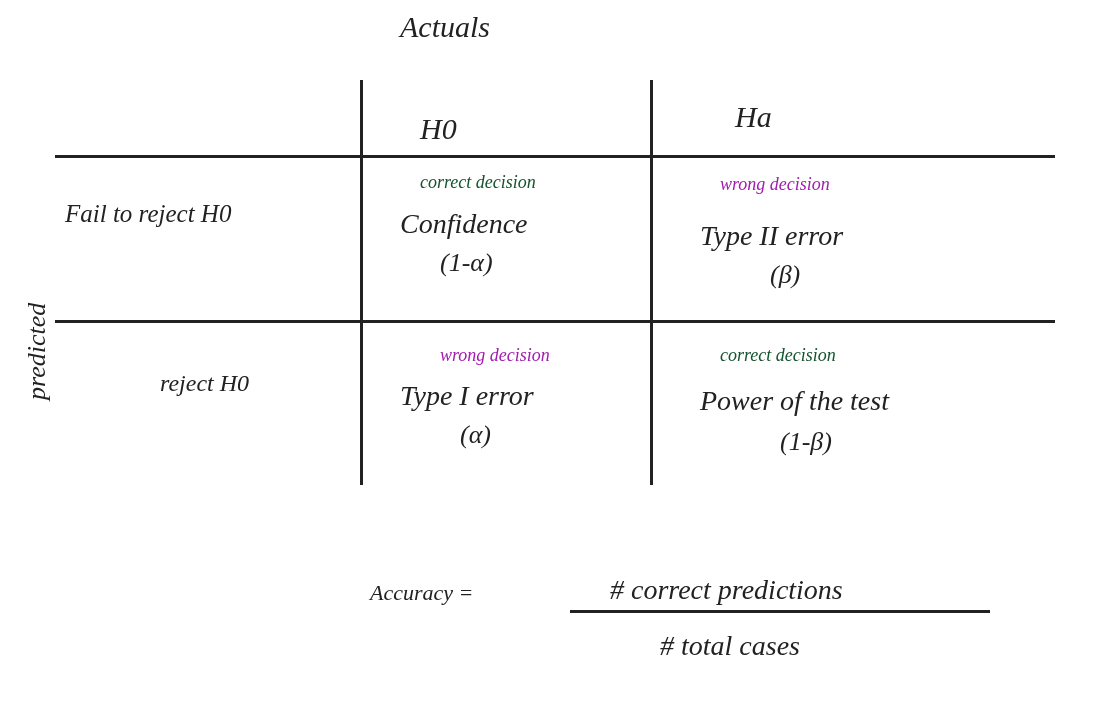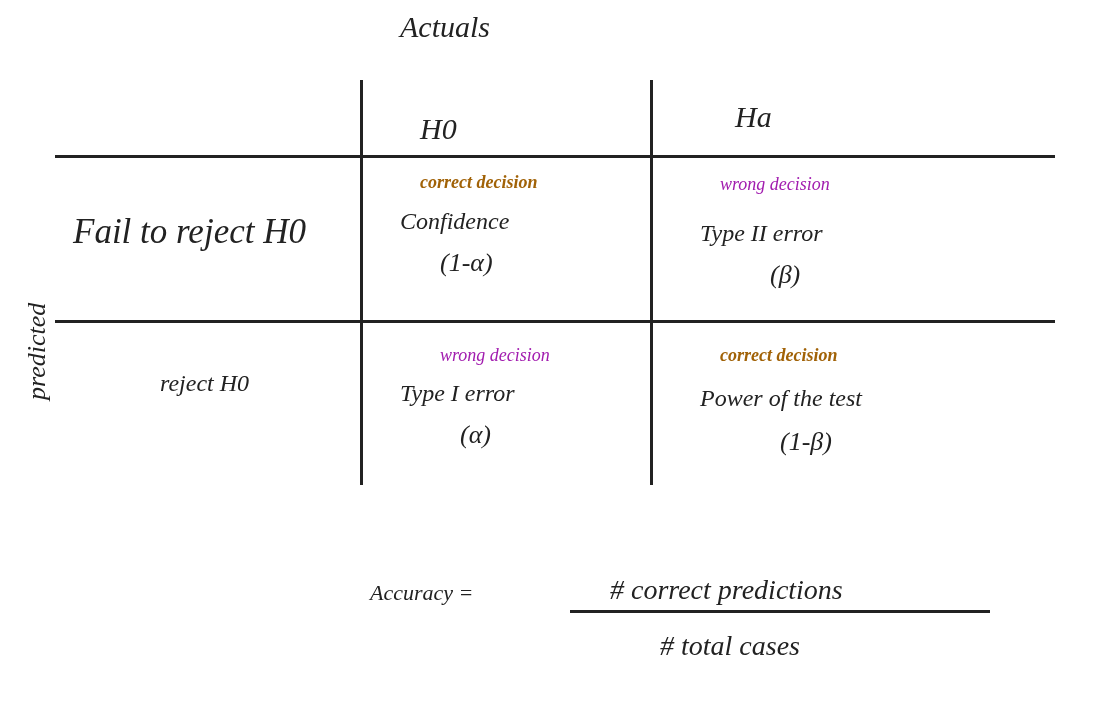--- a/index.html
+++ b/index.html
@@ -26,33 +26,33 @@
   }
   .predicted {
     font-size: 26px;
     left: 22px;
     top: 400px;
     transform-origin: left top;
     transform: rotate(-90deg);
   }
   .col-h0 { font-size: 30px; left: 420px; top: 112px; }
   .col-ha { font-size: 30px; left: 735px; top: 100px; }
-  .row-fail { font-size: 35px; left: 65px; top: 212px; margin-left: 8px; }
+  .row-fail { font-size: 25px; left: 65px; top: 200px; }
   .row-reject { font-size: 24px; left: 160px; top: 370px; }
 
   .note { font-size: 18px; }
-  .green { color: #a16207; font-weight: bold; }
+  .green { color: #14532d; }
   .red { color: #a21caf; }
 
   .note-tl { left: 420px; top: 172px; }
   .note-tr { left: 720px; top: 174px; }
   .note-bl { left: 440px; top: 345px; }
   .note-br { left: 720px; top: 345px; }
 
-  .cell-main { font-size: 24px; }
+  .cell-main { font-size: 28px; }
   .cell-sub { font-size: 26px; }
   .c-tl1 { left: 400px; top: 208px; }
   .c-tl2 { left: 440px; top: 248px; }
   .c-tr1 { left: 700px; top: 220px; }
   .c-tr2 { left: 770px; top: 260px; }
   .c-bl1 { left: 400px; top: 380px; }
   .c-bl2 { left: 460px; top: 420px; }
   .c-br1 { left: 700px; top: 385px; }
   .c-br2 { left: 780px; top: 427px; }
 

